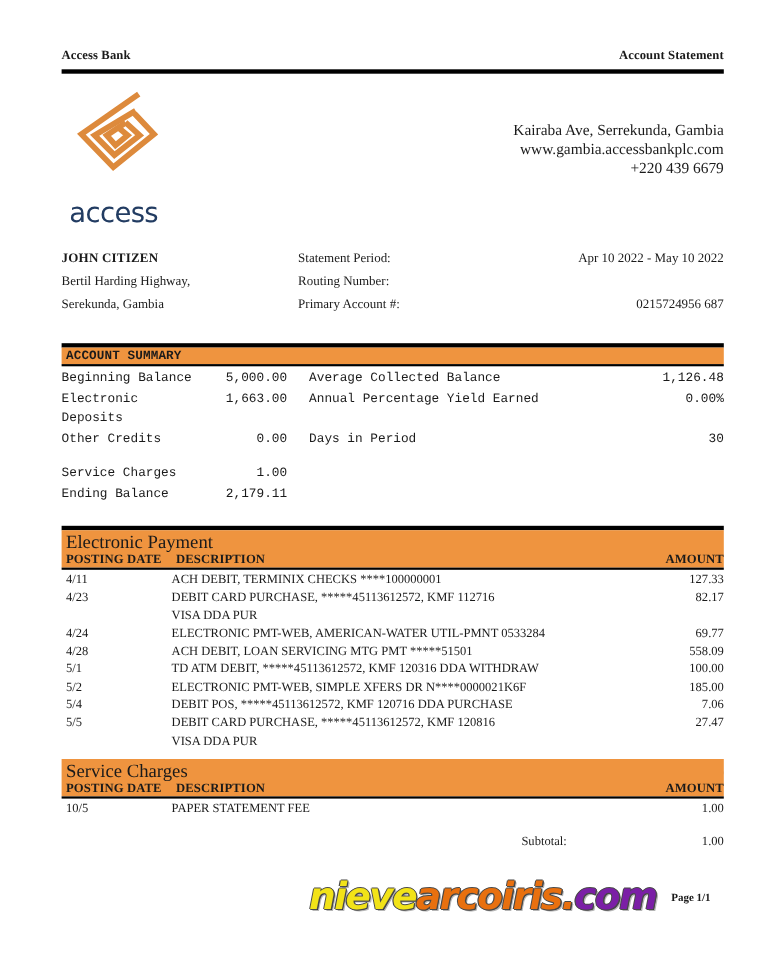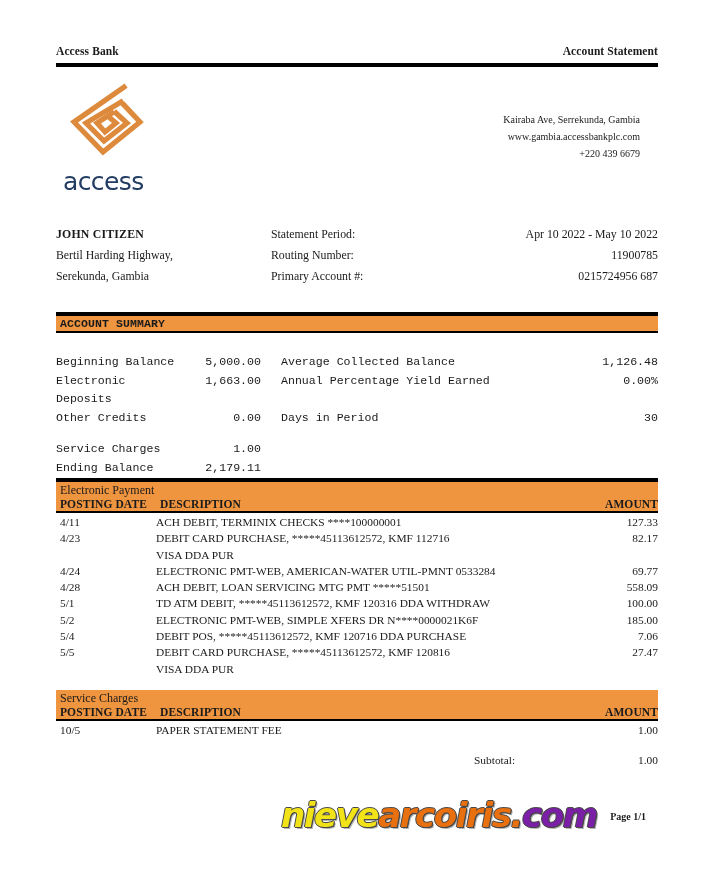--- a/index.html
+++ b/index.html
@@ -68,30 +68,30 @@
   }
   .logo-mark {
     display: block;
     margin-left: 2px;
   }
   .logo-word {
     font-family: "DejaVu Sans", "Liberation Sans", sans-serif;
     font-size: 25px;
     color: #223c62;
     letter-spacing: -0.6px;
-    margin-top: 7px;
+    margin-top: 19px;
     margin-left: 1px;
     font-weight: 400;
   }
   .address {
     position: absolute;
-    right: 18px;
+    right: 0;
     top: 29px;
     text-align: right;
-    font-size: 10px;
+    font-size: 14px;
     line-height: 17px;
   }
 
   
   .meta {
     position: absolute;
     left: 0;
     top: 224px;
     width: 602px;
     font-size: 11.8px;
@@ -120,41 +120,41 @@
     width: 100%;
   }
   .sec-title {
     font-weight: bold;
     font-size: 11.5px;
     padding: 1px 0 1px 4px;
     letter-spacing: 0.1px;
   }
   .sec-title-plain {
     font-weight: normal;
-    font-size: 12px;
+    font-size: 17px;
     padding: 1px 0 0 4px;
   }
   .thinrule {
     height: 2px;
     background: #000000;
     width: 100%;
   }
 
   
   .summary {
     position: absolute;
     left: 0;
     top: 312px;
     width: 602px;
     font-family: Liberation Mono, monospace;
   }
   .summary-body {
     font-size: 11.6px;
     line-height: 18.5px;
-    padding-top: 20px;
+    padding-top: 2px;
   }
   .sum-row { display: flex; }
   .sum-l-label { width: 125px; }
   .sum-l-val { width: 80px; text-align: right; }
   .sum-r-label { width: 250px; padding-left: 20px; }
   .sum-r-val { flex: 1; text-align: right; }
   .sum-gap { height: 13px; }
 
   
   .txntable {
@@ -261,21 +261,20 @@
 
     <div class="meta">
       <div class="meta-row">
         <div class="meta-c1 meta-name">JOHN CITIZEN</div>
         <div class="meta-c2">Statement Period:</div>
         <div class="meta-c3">Apr 10 2022 - May 10 2022</div>
       </div>
       <div class="meta-row">
         <div class="meta-c1">Bertil Harding Highway,</div>
         <div class="meta-c2">Routing Number:</div>
-        <div class="meta-c3">11900785</div>
       </div>
       <div class="meta-row">
         <div class="meta-c1">Serekunda, Gambia</div>
         <div class="meta-c2">Primary Account #:</div>
         <div class="meta-c3">0215724956 687</div>
       </div>
     </div>
 
     <div class="summary">
       <div class="blackbar"></div>

